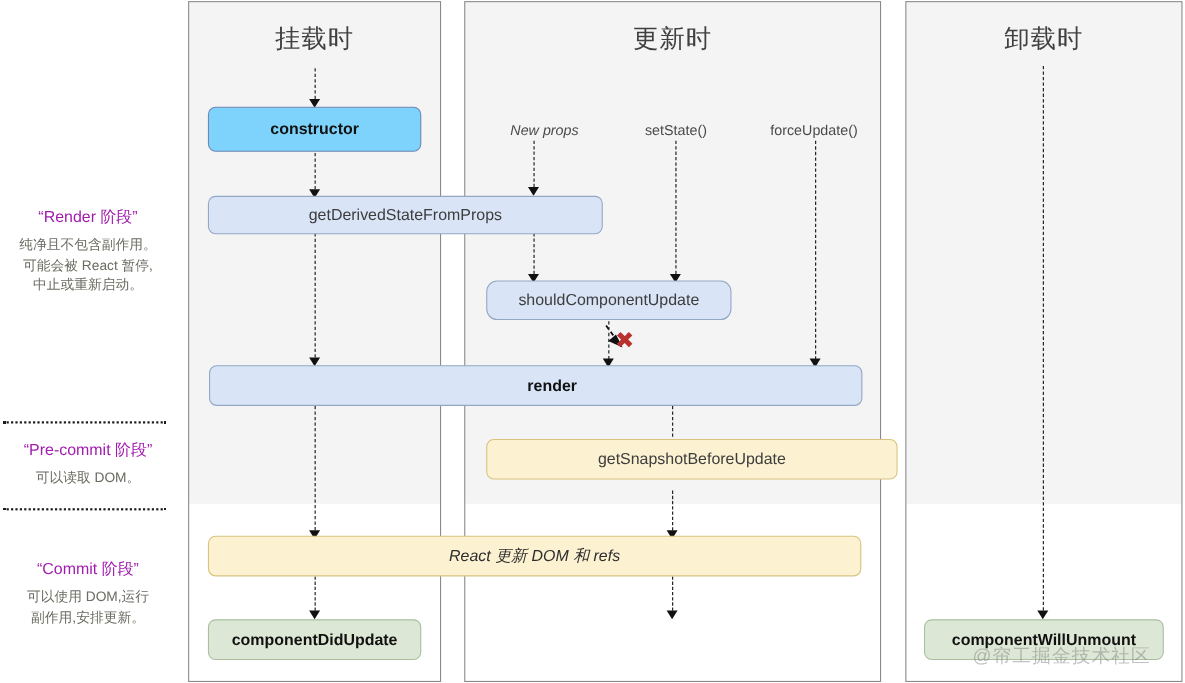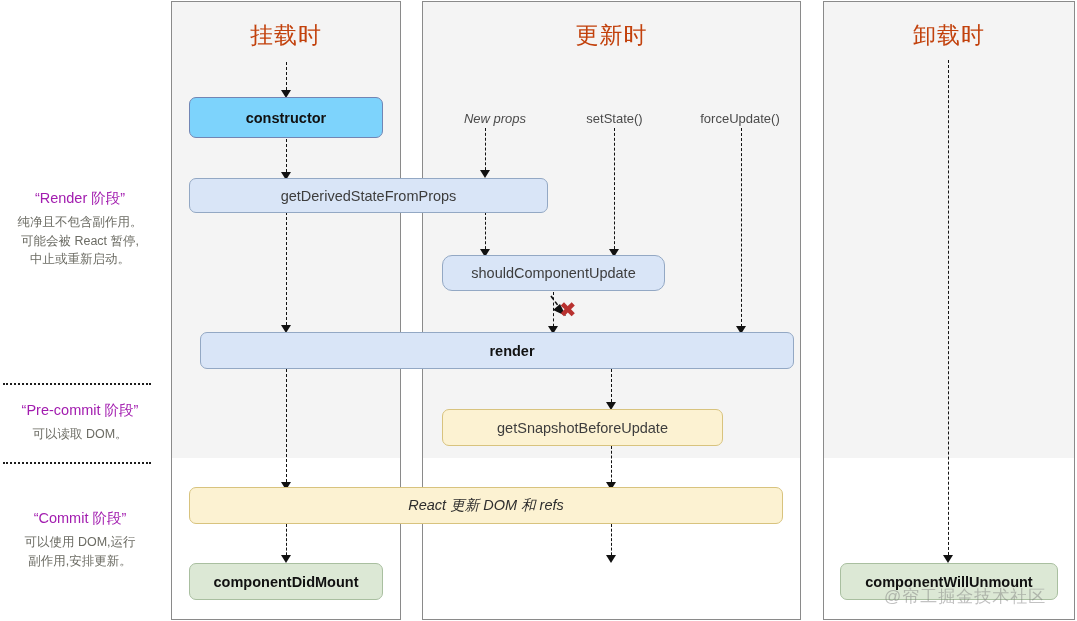--- a/index.html
+++ b/index.html
@@ -21,21 +21,21 @@
     position:absolute;
     border:1px solid #8a8a8a;
     box-sizing:border-box;
     background:transparent;
   }
   .col-title{
     position:absolute;
     width:100%;
     text-align:center;
     font-size:23px;
-    color:#c2410c;
+    color:#404040;
     letter-spacing:1px;
   }
 
   
   .legend{
     position:absolute;
     text-align:center;
     color:#5d5d56;
     line-height:1.5;
   }
@@ -215,26 +215,26 @@
   </svg>
 
   <div class="redx" style="left:559px;top:299px;">✖</div>
 
   <div class="box white" style="left:189px;top:97px;width:194px;height:41px;">constructor</div>
 
   <div class="box blue" style="left:189px;top:178px;width:359px;height:35px;">getDerivedStateFromProps</div>
 
   <div class="box blue" style="left:442px;top:255px;width:223px;height:36px;border-radius:10px;">shouldComponentUpdate</div>
 
-  <div class="box blue bold" style="left:200px;top:332px;width:594px;height:37px;padding-left:30px;">render</div>
-
-  <div class="box yellow" style="left:442px;top:409px;width:281px;height:37px;">getSnapshotBeforeUpdate</div>
+  <div class="box blue bold" style="left:190px;top:332px;width:594px;height:37px;padding-left:30px;">render</div>
+
+  <div class="box yellow" style="left:442px;top:399px;width:374px;height:37px;">getSnapshotBeforeUpdate</div>
 
   <div class="box yellow italic" style="left:189px;top:487px;width:594px;height:37px;">React 更新 DOM 和 refs</div>
 
-  <div class="box green" style="left:189px;top:563px;width:194px;height:37px;">componentDidMount</div>
+  <div class="box green" style="left:189px;top:563px;width:194px;height:37px;">componentDidUpdate</div>
 
 
   <div class="box green" style="left:840px;top:563px;width:218px;height:37px;">componentWillUnmount</div>
 
   <div class="watermark" style="left:884px;top:585px;">@帘工掘金技术社区</div>
 
 </div>
 
 </body></html>

